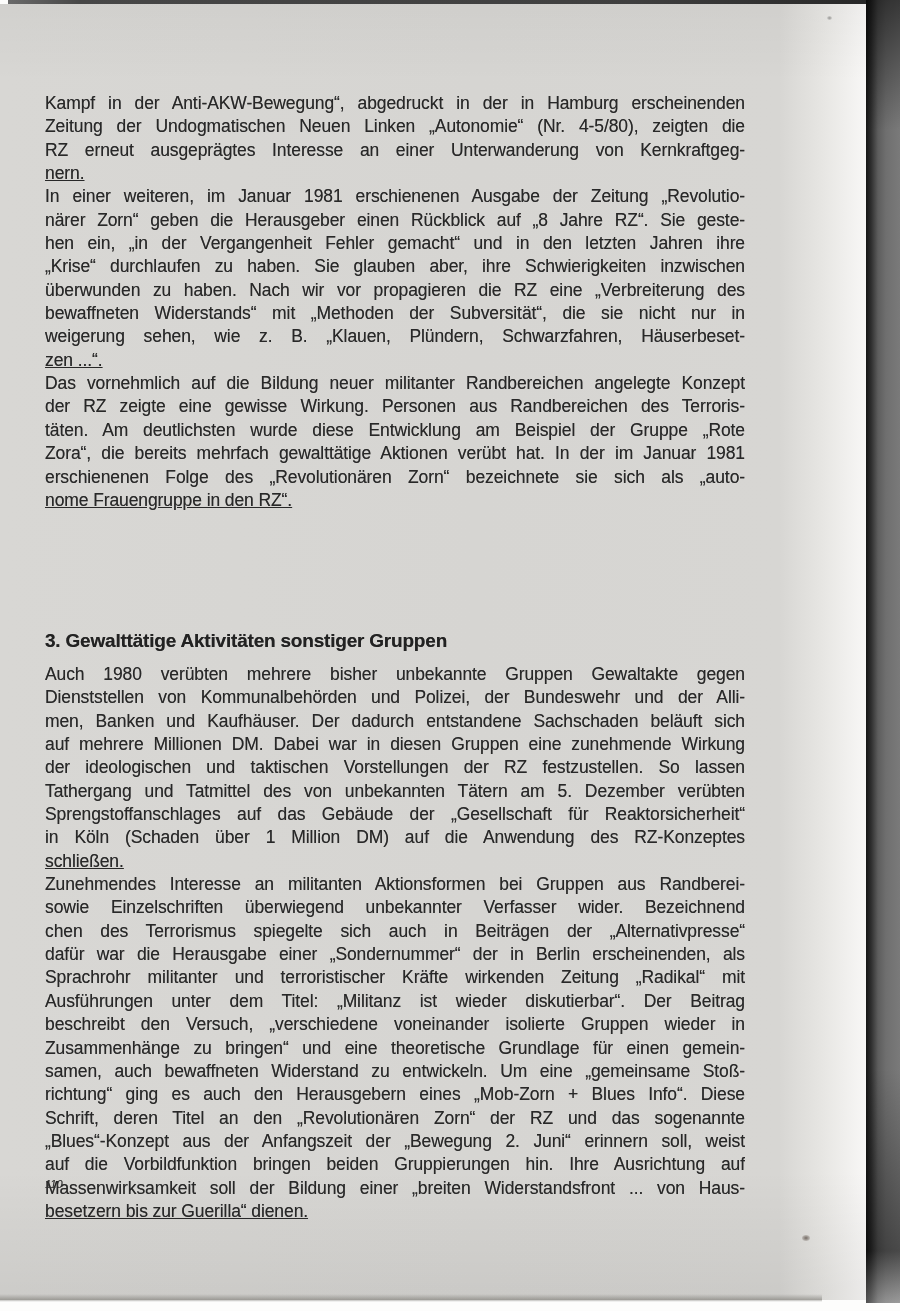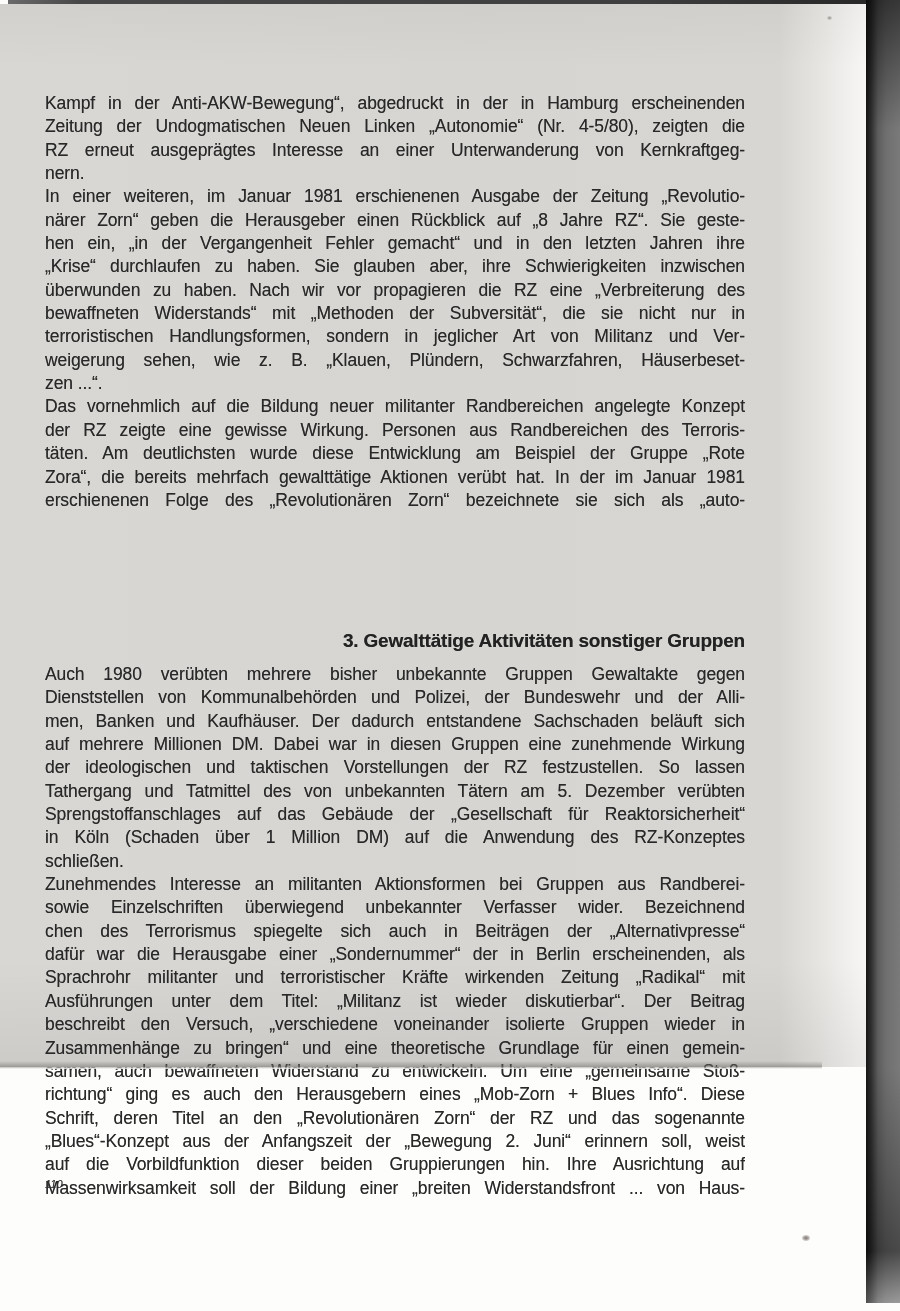--- a/index.html
+++ b/index.html
@@ -16,21 +16,21 @@
     overflow: hidden;
   }
   
   .topline {
     position: absolute; top: 0; left: 8px; right: 0; height: 4px;
     background: linear-gradient(90deg, #6a6a6a 0%, #474747 8%, #3f3f3f 70%, #242424 100%);
   }
   
   .page {
     position: absolute; left: 0; top: 4px;
-    width: 866px; height: 1063px;
+    width: 866px; height: 1296px;
     background:
       linear-gradient(180deg, rgba(0,0,0,0.03) 0%, rgba(0,0,0,0) 6%, rgba(0,0,0,0) 90%, rgba(0,0,0,0.05) 99%),
       linear-gradient(90deg, #d8d7d4 0%, #d6d5d2 55%, #d7d6d3 90%, #e7e6e3 95%, #f8f7f6 100%);
   }
   .page::after { 
     content: ""; position: absolute; left: 0; right: 44px; bottom: -2px; height: 8px;
     background: linear-gradient(180deg, rgba(120,118,112,0) 0%, rgba(120,118,112,0.55) 70%, rgba(255,255,255,0.9) 100%);
   }
   
   .band {
@@ -49,27 +49,26 @@
     letter-spacing: -0.1px;
     text-shadow: 0 0 0.5px rgba(40,40,40,0.55);
   }
   .block1 { top: 88px; }
   .block2 { top: 659px; }
   .line {
     height: 23.35px; overflow: hidden;
     text-align: justify;
     text-align-last: justify;
   }
-  .line.last { text-align-last: left; }
+  .line.last { text-align-last: left; text-decoration: underline; }
   .heading {
     position: absolute; left: 45px; top: 626px; width: 700px; margin: 0;
     font-size: 19px; font-weight: 700; letter-spacing: -0.2px;
     color: #222222;
     text-shadow: 0 0 0.5px rgba(20,20,20,0.6);
-    text-align: right;
   }
   .pagenum {
     position: absolute; left: 45px; top: 1174px;
     font-size: 11px; color: #333333;
     text-shadow: 0 0 0.5px rgba(40,40,40,0.5);
     font-style: italic;
   }
   .speck { position: absolute; border-radius: 50%; }
   .speck1 { left: 802px; top: 1231px; width: 8px; height: 6px;
     background: radial-gradient(ellipse at center, rgba(90,78,70,0.8) 0%, rgba(110,100,92,0.35) 60%, rgba(110,100,92,0) 100%); }
@@ -87,28 +86,28 @@
         <div class="line">Kampf in der Anti-AKW-Bewegung“, abgedruckt in der in Hamburg erscheinenden</div>
         <div class="line">Zeitung der Undogmatischen Neuen Linken „Autonomie“ (Nr. 4-5/80), zeigten die</div>
         <div class="line">RZ erneut ausgeprägtes Interesse an einer Unterwanderung von Kernkraftgeg-</div>
         <div class="line last">nern.</div>
         <div class="line">In einer weiteren, im Januar 1981 erschienenen Ausgabe der Zeitung „Revolutio-</div>
         <div class="line">närer Zorn“ geben die Herausgeber einen Rückblick auf „8 Jahre RZ“. Sie geste-</div>
         <div class="line">hen ein, „in der Vergangenheit Fehler gemacht“ und in den letzten Jahren ihre</div>
         <div class="line">„Krise“ durchlaufen zu haben. Sie glauben aber, ihre Schwierigkeiten inzwischen</div>
         <div class="line">überwunden zu haben. Nach wir vor propagieren die RZ eine „Verbreiterung des</div>
         <div class="line">bewaffneten Widerstands“ mit „Methoden der Subversität“, die sie nicht nur in</div>
-        <div class="line">terroristischen Handlungsformen, sondern in jeglicher Art von Militanz und Ver-</div>
         <div class="line">weigerung sehen, wie z. B. „Klauen, Plündern, Schwarzfahren, Häuserbeset-</div>
         <div class="line last">zen ...“.</div>
         <div class="line">Das vornehmlich auf die Bildung neuer militanter Randbereichen angelegte Konzept</div>
         <div class="line">der RZ zeigte eine gewisse Wirkung. Personen aus Randbereichen des Terroris-</div>
         <div class="line">täten. Am deutlichsten wurde diese Entwicklung am Beispiel der Gruppe „Rote</div>
         <div class="line">Zora“, die bereits mehrfach gewalttätige Aktionen verübt hat. In der im Januar 1981</div>
         <div class="line">erschienenen Folge des „Revolutionären Zorn“ bezeichnete sie sich als „auto-</div>
+        <div class="line last">nome Frauengruppe in den RZ“.</div>
       </div>
 
     <h3 class="heading">3. Gewalttätige Aktivitäten sonstiger Gruppen</h3>
 
     <div class="textcol block2">
         <div class="line">Auch 1980 verübten mehrere bisher unbekannte Gruppen Gewaltakte gegen</div>
         <div class="line">Dienststellen von Kommunalbehörden und Polizei, der Bundeswehr und der Alli-</div>
         <div class="line">men, Banken und Kaufhäuser. Der dadurch entstandene Sachschaden beläuft sich</div>
         <div class="line">auf mehrere Millionen DM. Dabei war in diesen Gruppen eine zunehmende Wirkung</div>
         <div class="line">der ideologischen und taktischen Vorstellungen der RZ festzustellen. So lassen</div>
@@ -121,22 +120,23 @@
         <div class="line">chen des Terrorismus spiegelte sich auch in Beiträgen der „Alternativpresse“</div>
         <div class="line">dafür war die Herausgabe einer „Sondernummer“ der in Berlin erscheinenden, als</div>
         <div class="line">Sprachrohr militanter und terroristischer Kräfte wirkenden Zeitung „Radikal“ mit</div>
         <div class="line">Ausführungen unter dem Titel: „Militanz ist wieder diskutierbar“. Der Beitrag</div>
         <div class="line">beschreibt den Versuch, „verschiedene voneinander isolierte Gruppen wieder in</div>
         <div class="line">Zusammenhänge zu bringen“ und eine theoretische Grundlage für einen gemein-</div>
         <div class="line">samen, auch bewaffneten Widerstand zu entwickeln. Um eine „gemeinsame Stoß-</div>
         <div class="line">richtung“ ging es auch den Herausgebern eines „Mob-Zorn + Blues Info“. Diese</div>
         <div class="line">Schrift, deren Titel an den „Revolutionären Zorn“ der RZ und das sogenannte</div>
         <div class="line">„Blues“-Konzept aus der Anfangszeit der „Bewegung 2. Juni“ erinnern soll, weist</div>
-        <div class="line">auf die Vorbildfunktion dieser beiden Gruppierungen hin. Ihre Ausrichtung auf</div>
+        <div class="line">auf die Vorbildfunktion bringen beiden Gruppierungen hin. Ihre Ausrichtung auf</div>
         <div class="line">Massenwirksamkeit soll der Bildung einer „breiten Widerstandsfront ... von Haus-</div>
+        <div class="line last">besetzern bis zur Guerilla“ dienen.</div>
       </div>
 
     <div class="pagenum">110</div>
 
     <div class="speck speck1"></div>
   </div>
 
   <div class="band"></div>
   <div class="speck speck2"></div>
 </div>

